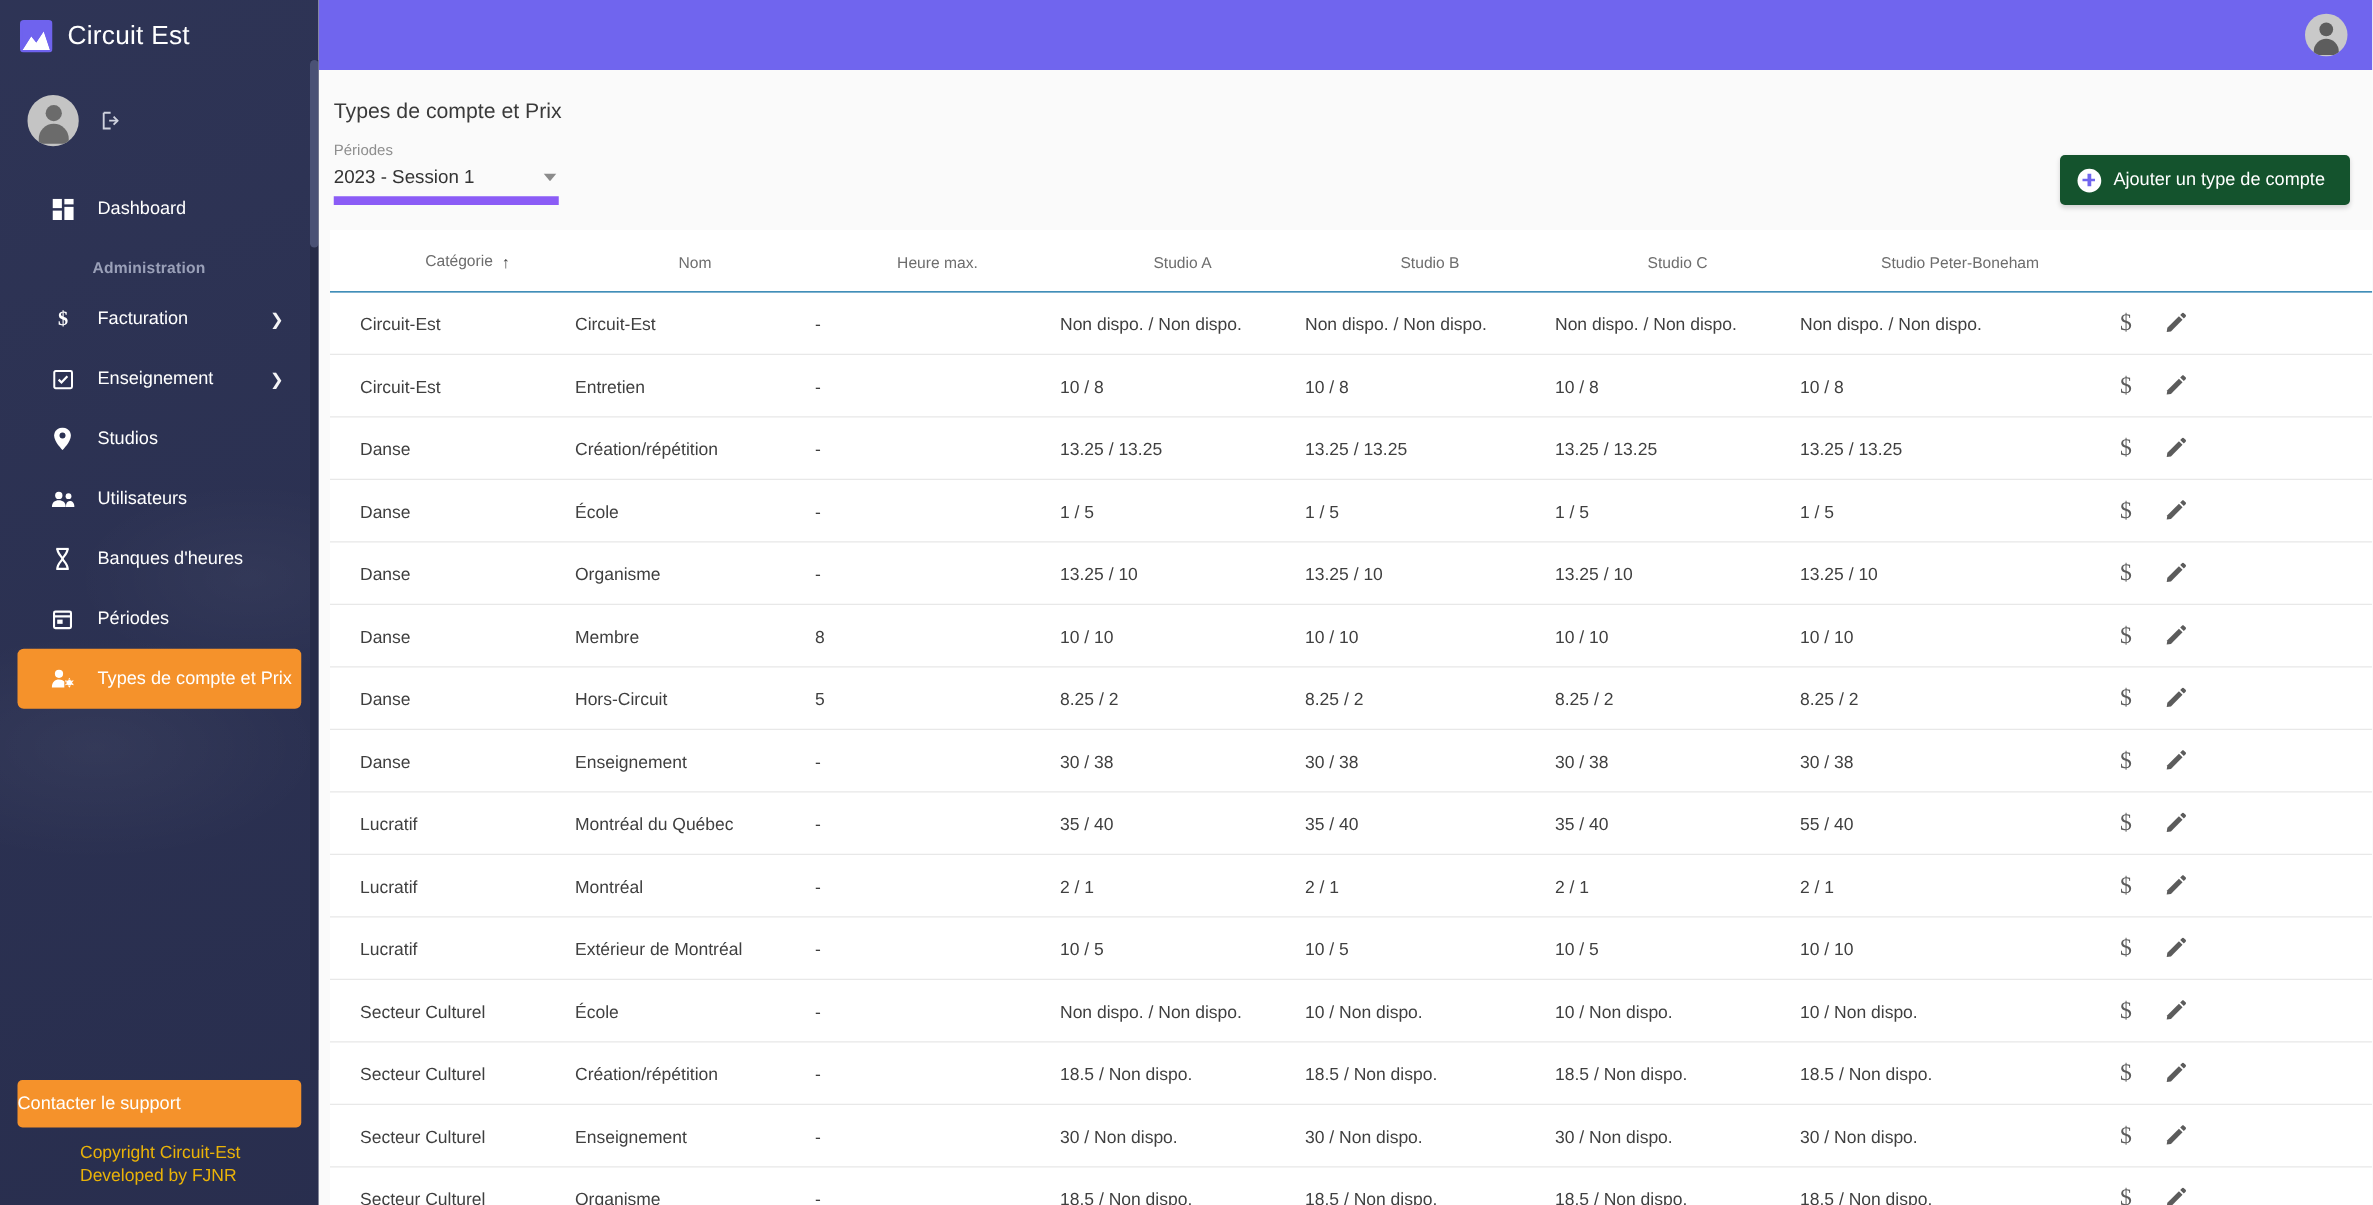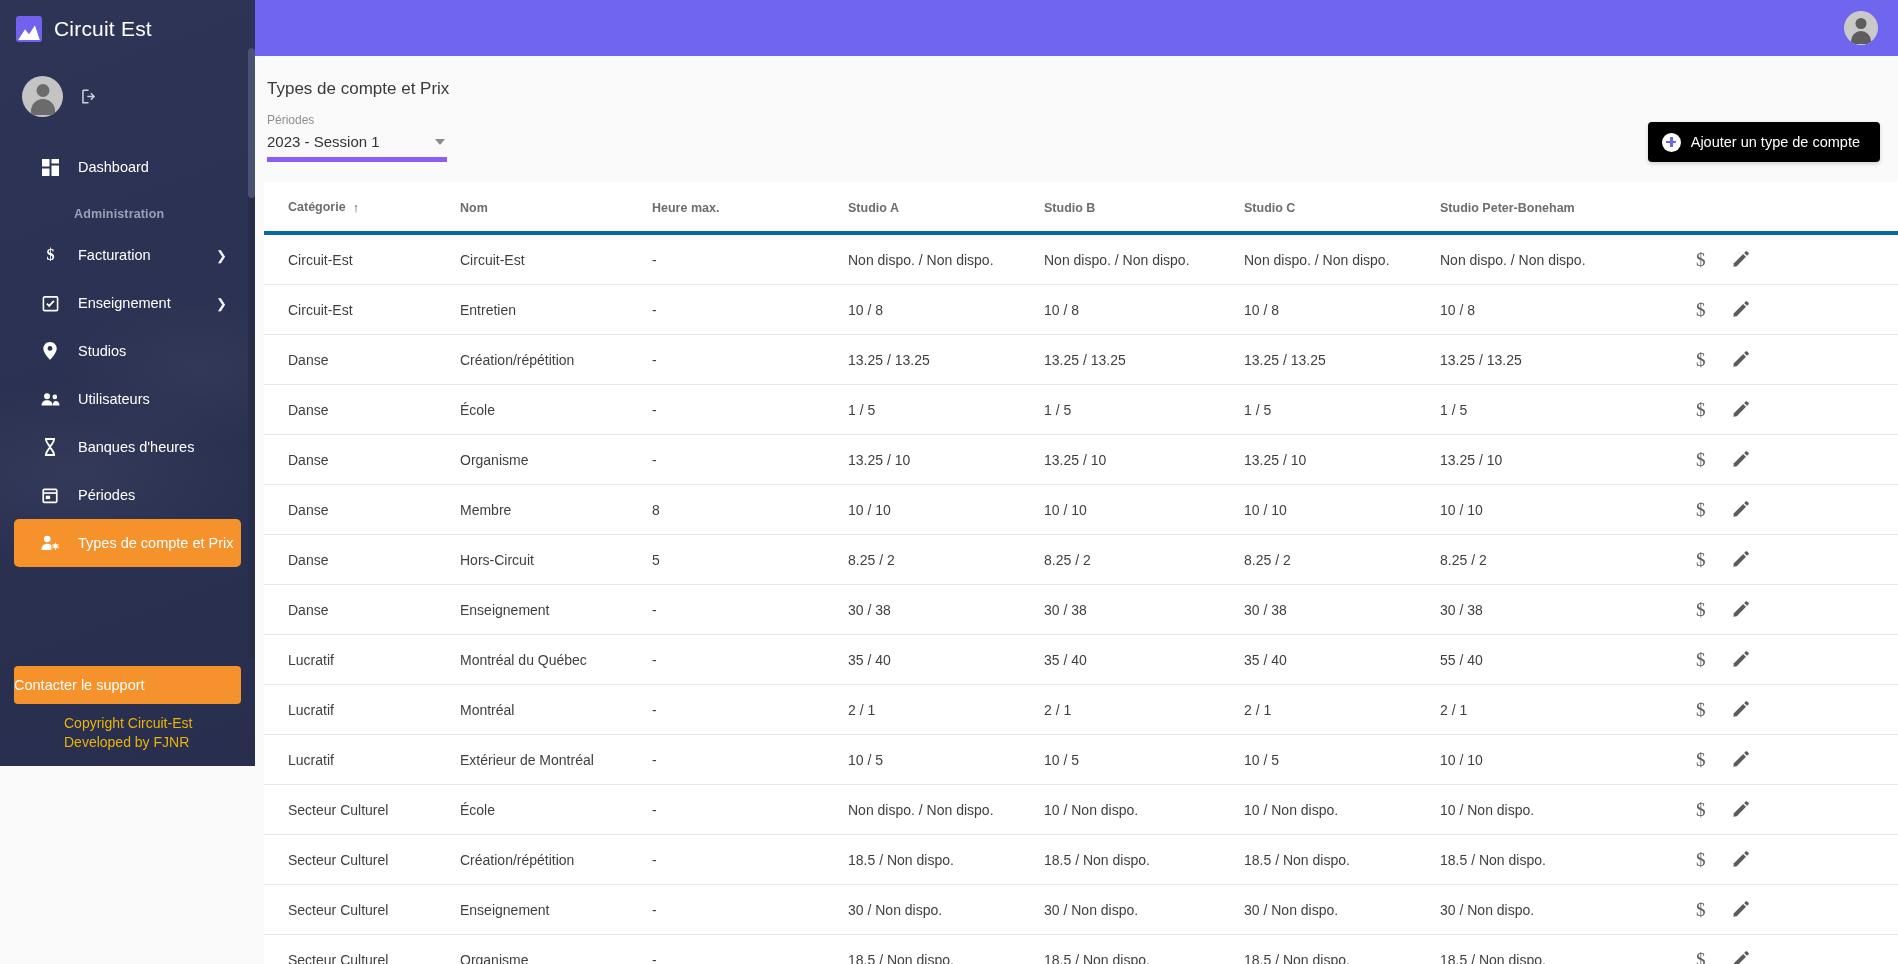--- a/index.html
+++ b/index.html
@@ -6,21 +6,21 @@
   html, body {
     width: 1898px; height: 964px;
     overflow: hidden;
     font-family: "Liberation Sans", sans-serif;
     background: #fafafa;
   }
   .app { display: flex; width: 1898px; height: 964px; position: relative; }
 
   
   .sidebar {
-    width: 255px; min-width: 255px; height: 766px;
+    width: 255px; min-width: 255px; height: 964px;
     background: #2b3153;
     position: relative;
     display: flex; flex-direction: column;
     overflow: hidden;
   }
   .sidebar::before{
     content:""; position:absolute; inset:0;
     background:
       radial-gradient(ellipse 260px 130px at 30% 62%, rgba(255,255,255,.045), transparent 70%),
       radial-gradient(ellipse 200px 110px at 78% 48%, rgba(255,255,255,.035), transparent 70%),
@@ -97,43 +97,43 @@
 
   .content { flex: 1; overflow: hidden; padding: 0; position: relative; }
 
   .page-title { font-size: 17px; color: #3a3a3a; padding: 23px 0 0 12px; font-weight: 400; }
 
   .controls-row { display: flex; align-items: flex-end; justify-content: space-between; padding: 14px 18px 0 12px; }
   .select-field { width: 180px; }
   .select-label { font-size: 12px; color: #8e8e8e; margin-bottom: 6px; }
   .select-control {
     display: flex; align-items: center; justify-content: space-between;
-    border-bottom: 5px solid #8b5cf6; padding-bottom: 7px; cursor: pointer;
+    border-bottom: 7px solid #8b5cf6; padding-bottom: 7px; cursor: pointer;
   }
   .select-value { font-size: 15px; color: #333333; }
   .select-arrow { width: 0; height: 0; border-left: 5.5px solid transparent; border-right: 5.5px solid transparent; border-top: 6px solid #8b8b8b; margin-right: 2px; }
 
   .add-btn {
     display: inline-flex; align-items: center; gap: 10px;
-    background: #000000; color: #ffffff; border: none; border-radius: 4px;
+    background: #14532d; color: #ffffff; border: none; border-radius: 4px;
     height: 40px; padding: 0 20px 0 14px; font-size: 14.5px; font-family: inherit;
     cursor: pointer; box-shadow: 0 2px 4px rgba(0,0,0,.16);
     white-space: nowrap;
   }
   .plus-ico { width: 19px; height: 19px; border-radius: 50%; background: #ffffff; position: relative; flex: none; }
   .plus-ico::before, .plus-ico::after { content: ""; position: absolute; background: #7065ee; }
   .plus-ico::before { left: 4.5px; top: 8.5px; width: 10px; height: 2.4px; }
   .plus-ico::after { top: 4.5px; left: 8.5px; height: 10px; width: 2.4px; }
 
   .table-card { background: #ffffff; margin: 20px 0 0 9px; min-height: 780px; }
 
   table.grid { width: 100%; border-collapse: collapse; table-layout: fixed; }
   table.grid th {
-    text-align: left; font-weight: 700; font-size: 12.5px; color: #6d6d6d;
-    padding: 18px 0 16px 0; border-bottom: 4px solid #0369a1;
+    text-align: center; font-weight: 400; font-size: 12.5px; color: #6d6d6d;
+    padding: 18px 0 16px 0; border-bottom: 1px solid #0369a1;
     white-space: nowrap;
   }
   table.grid td {
     font-size: 14px; color: #3f3f3f; padding: 16px 0;
     border-bottom: 1px solid #e8e8e8; white-space: nowrap;
   }
   table.grid th:first-child, table.grid td:first-child { padding-left: 24px; }
   .sort-arrow { display: inline-block; margin-left: 7px; color: #4a4a4a; font-size: 13px; vertical-align: -1px; }
   .col-cat  { width: 196px; }
   .col-nom  { width: 192px; }

